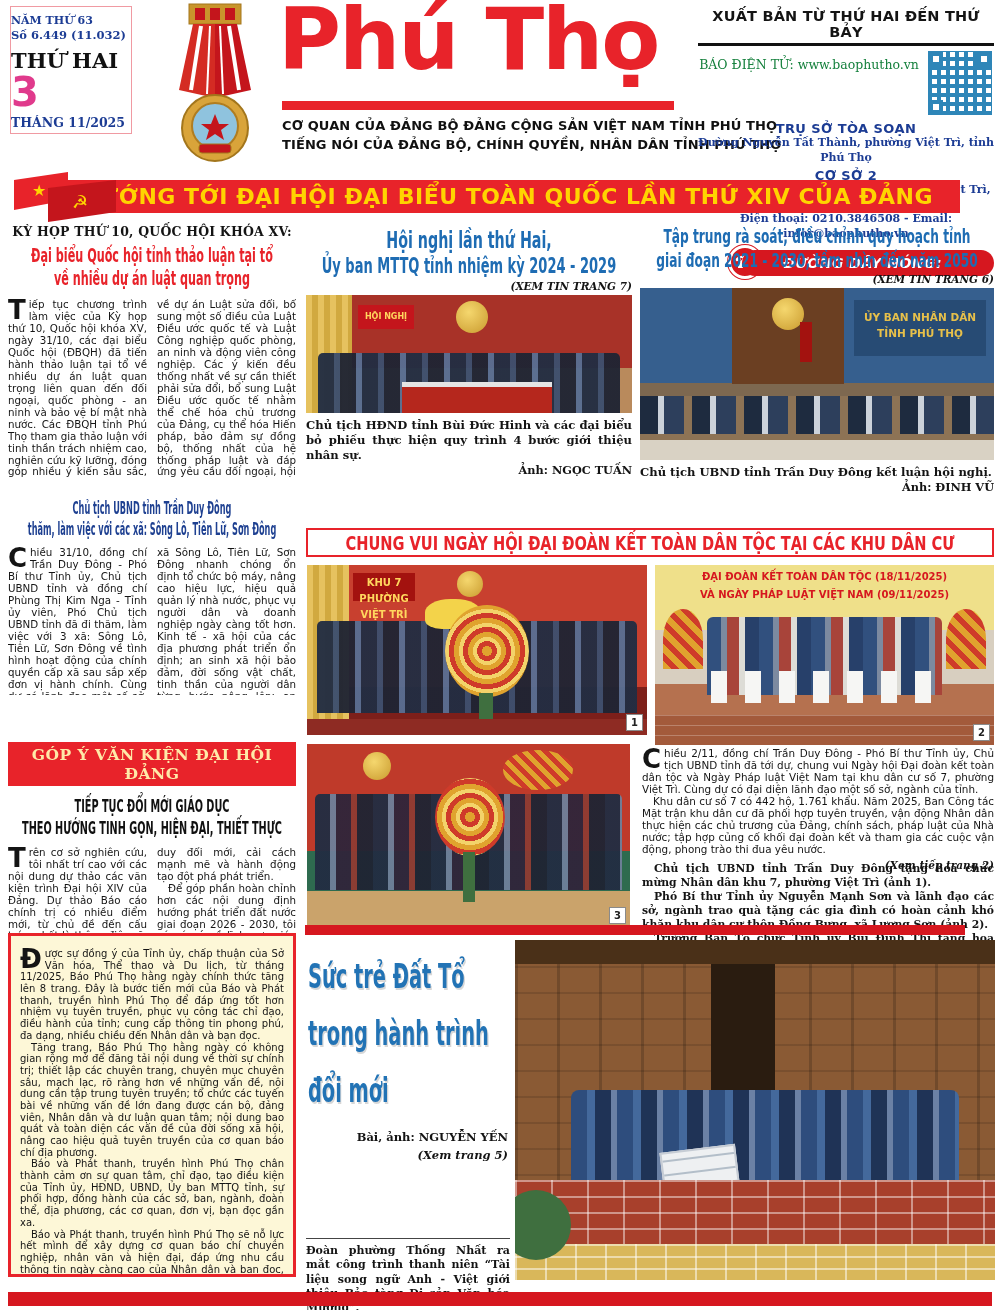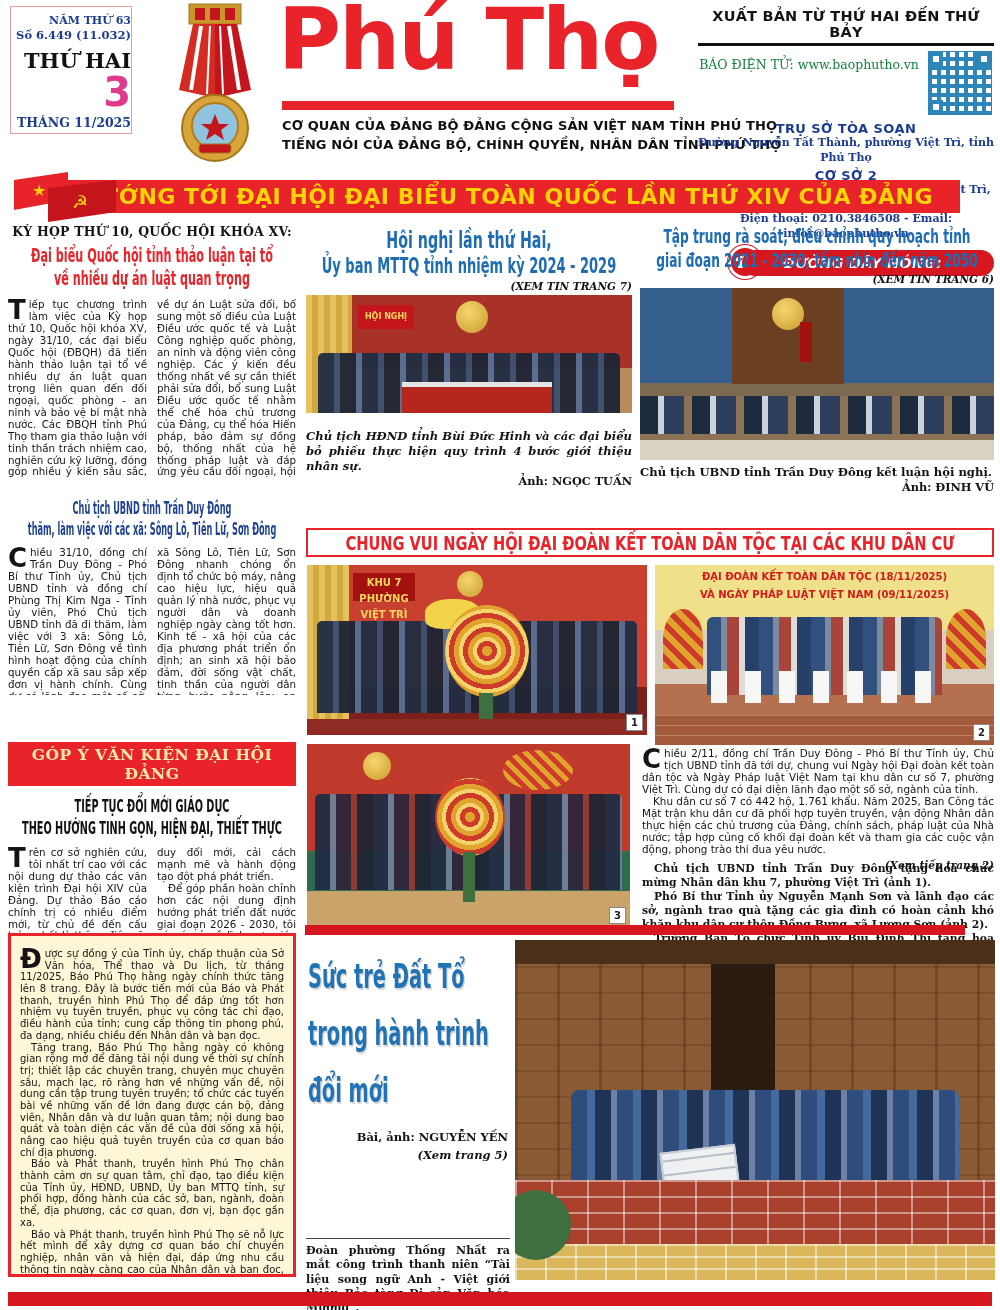--- a/index.html
+++ b/index.html
@@ -2,21 +2,21 @@
 <html><head>
 <meta charset="utf-8">
 <style>
   html,body{margin:0;padding:0;background:#e9e9e9;}
   .page{position:relative;width:1000px;height:1310px;background:#fff;margin:0 auto;
         font-family:"DejaVu Sans","Liberation Sans",sans-serif;color:#141414;overflow:hidden;}
   .abs{position:absolute;}
   .cnd{transform:scaleX(var(--sx,.7));transform-origin:left top;width:calc(100%/var(--sx,.7));
        white-space:nowrap;text-align:center;font-weight:700;line-height:1.22;}
   
-  .date-box{left:10px;top:6px;width:122px;height:128px;border:1px solid #f09aa2;text-align:right;padding-top:7px;box-sizing:border-box;}
+  .date-box{left:10px;top:6px;width:122px;height:128px;border:1px solid #f09aa2;text-align:left;padding-top:7px;box-sizing:border-box;}
   .db-year{font-size:11px;font-weight:700;color:#1c3c94;font-family:"DejaVu Serif",serif;}
   .db-issue{font-size:11.5px;font-weight:700;color:#1c3c94;font-family:"DejaVu Serif",serif;margin-top:1px;}
   .db-week{font-size:21px;font-weight:700;color:#111;font-family:"DejaVu Serif",serif;margin-top:6px;}
   .db-day{font-size:40px;font-weight:700;color:#e03a8c;line-height:.95;}
   .db-month{font-size:12.5px;font-weight:700;color:#1c3c94;font-family:"DejaVu Serif",serif;margin-top:4px;}
   .mast-title{left:278px;top:-10px;font-size:86px;font-weight:700;color:#e8232a;line-height:1.15;letter-spacing:-2px;}
   .mast-rule{left:282px;top:101px;width:392px;height:9px;background:#e8232a;}
   .org{left:282px;top:117px;font-size:13px;font-weight:700;line-height:1.45;color:#111;letter-spacing:.1px;}
   .hdr-right{left:698px;top:8px;width:296px;text-align:center;}
   .pub{font-size:14.5px;font-weight:700;border-bottom:3px solid #111;padding-bottom:3px;letter-spacing:.2px;}
@@ -177,35 +177,39 @@
     </div>
     <div class="see">(XEM TIN TRANG 7)</div>
     <div class="ph" style="position:relative;width:326px;height:118px;margin-top:3px;">
       <div class="el" style="inset:0;background:linear-gradient(180deg,#a83228 0 62%,#b98a5c 62%);"></div>
       <div class="el curtain"></div>
       <div class="el emblem" style="left:150px;top:6px;"></div>
       <div class="el" style="left:52px;top:10px;width:56px;height:24px;background:#c4151c;color:#ffd75e;font-size:8px;font-weight:700;text-align:center;line-height:24px;">HỘI NGHỊ</div>
       <div class="el crowd" style="left:12px;right:12px;top:58px;height:74px;"></div>
       <div class="el" style="left:96px;bottom:0;width:150px;height:26px;background:#b5271d;border-top:5px solid #e4e4e4;"></div>
     </div>
-    <div class="cap" style="margin-top:16px;font-style:italic;">Chủ tịch HĐND tỉnh Bùi Đức Hinh và các đại biểu bỏ phiếu thực hiện quy trình 4 bước giới thiệu nhân sự.</div>
+    <div class="cap" style="margin-top:5px;">Chủ tịch HĐND tỉnh Bùi Đức Hinh và các đại biểu bỏ phiếu thực hiện quy trình 4 bước giới thiệu nhân sự.</div>
     <div class="credit">Ảnh: NGỌC TUẤN</div>
   </div>
 
   <div class="abs" style="left:640px;top:224px;width:354px;">
     <div class="hl-blue">
       <div class="cnd" style="--sx:.61;font-size:20px;">Tập trung rà soát, điều chỉnh quy hoạch tỉnh</div>
       <div class="cnd" style="--sx:.61;font-size:20px;">giai đoạn 2021 - 2030, tầm nhìn đến năm 2050</div>
     </div>
     <div class="see">(XEM TIN TRANG 6)</div>
     <div class="ph" style="position:relative;width:354px;height:172px;margin-top:3px;">
       <div class="el" style="inset:0;background:linear-gradient(180deg,#365f8e 0 55%,#7d6850 55% 78%,#8d7355 78%);"></div>
       <div class="el" style="left:92px;top:0;width:112px;height:96px;background:#6b3f22;"></div>
       <div class="el emblem" style="left:132px;top:10px;"></div>
       <div class="el" style="left:160px;top:34px;width:12px;height:40px;background:#a3120f;"></div>
+      <div class="el" style="right:8px;top:12px;width:132px;height:56px;background:#274b74;color:#e7c04a;font-size:10.5px;font-weight:700;text-align:center;padding-top:10px;box-sizing:border-box;line-height:1.5;">
+        <div>ỦY BAN NHÂN DÂN</div>
+        <div>TỈNH PHÚ THỌ</div>
+      </div>
       <div class="el" style="left:0;right:0;bottom:26px;height:38px;background:repeating-linear-gradient(90deg,#1e2b3f 0 18px,#ccd2da 18px 24px,#2d3f5c 24px 44px,#8d7355 44px 52px);"></div>
       <div class="el" style="left:0;right:0;bottom:0;height:20px;background:#d9d2c4;"></div>
     </div>
     <div class="cap" style="margin-top:5px;">Chủ tịch UBND tỉnh Trần Duy Đông kết luận hội nghị.</div>
     <div class="credit">Ảnh: ĐINH VŨ</div>
   </div>
 
   <div class="abs" style="left:8px;top:498px;width:288px;">
     <div class="hl-navy">
       <div class="cnd" style="--sx:.48;font-size:17px;">Chủ tịch UBND tỉnh Trần Duy Đông</div>

